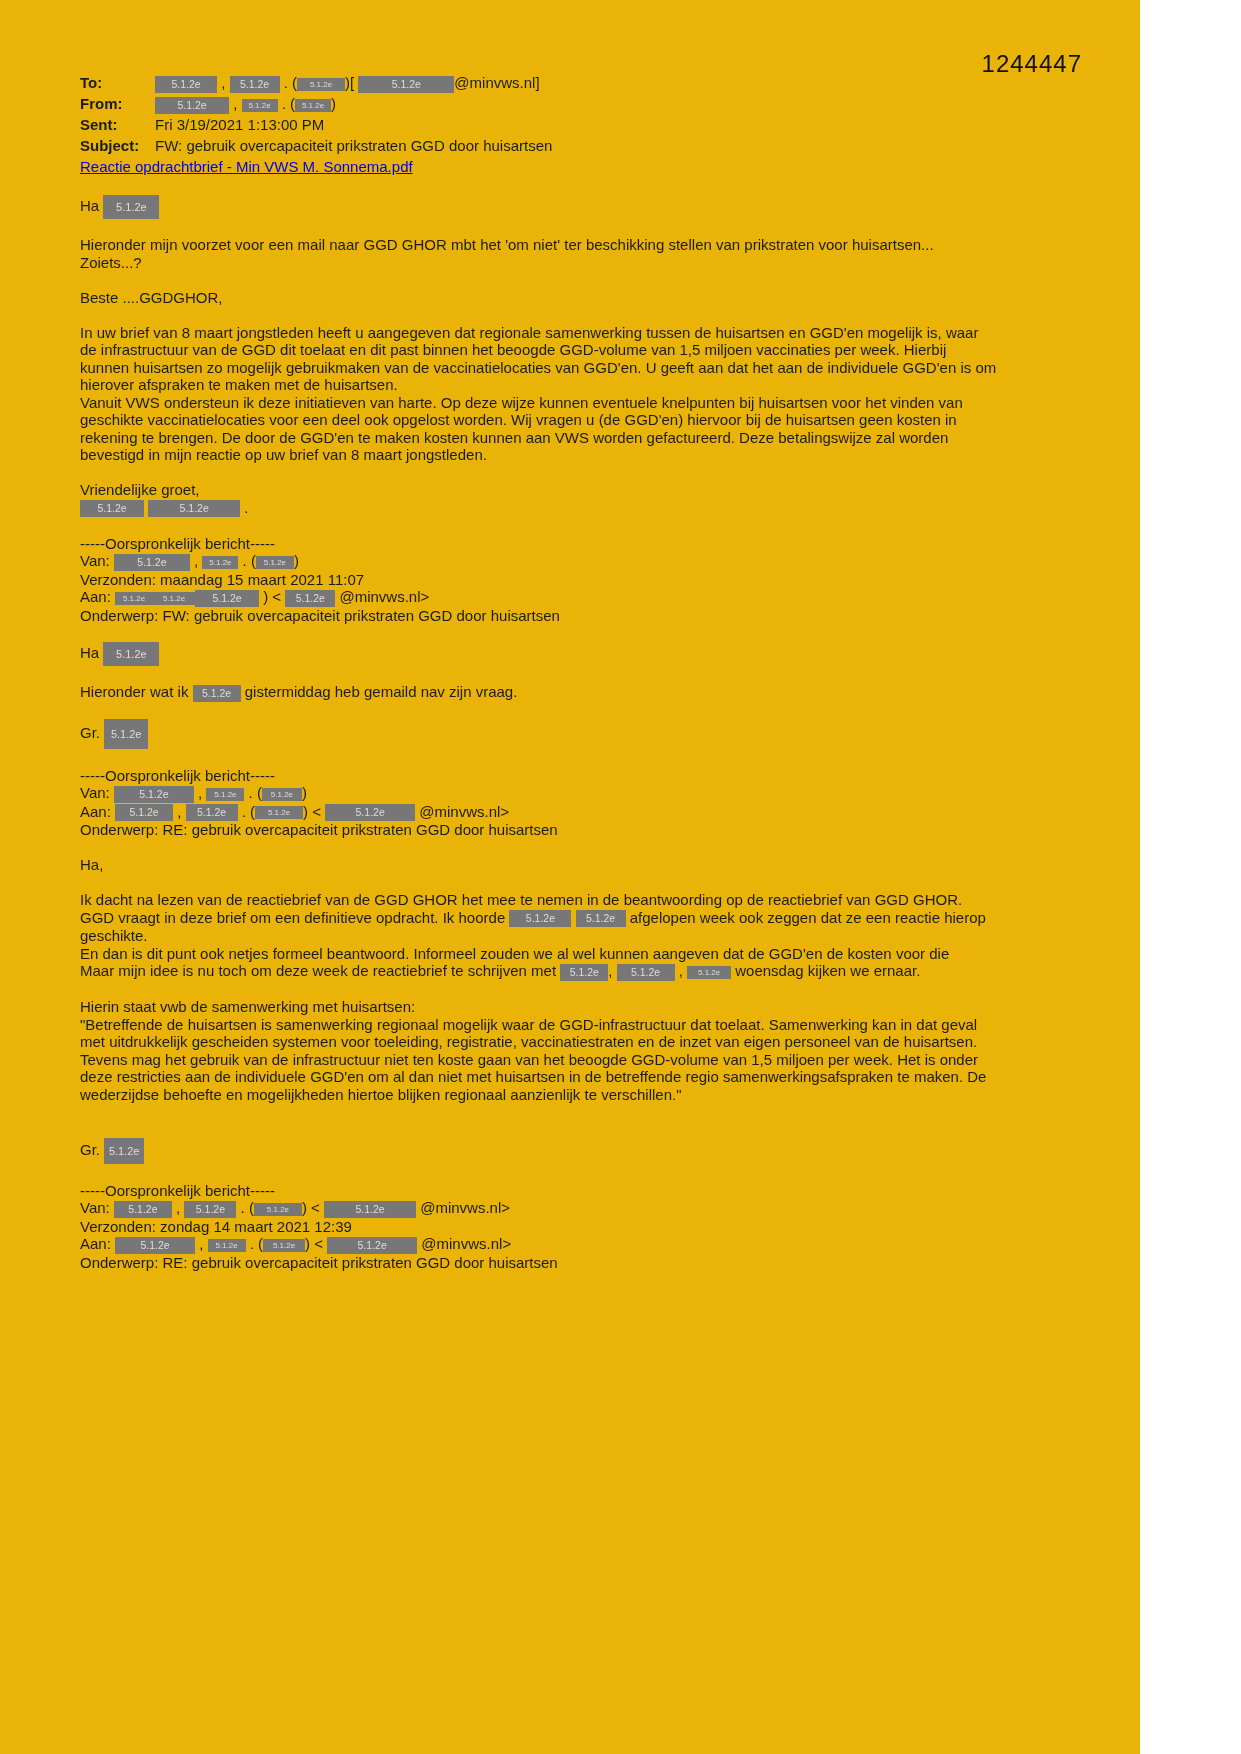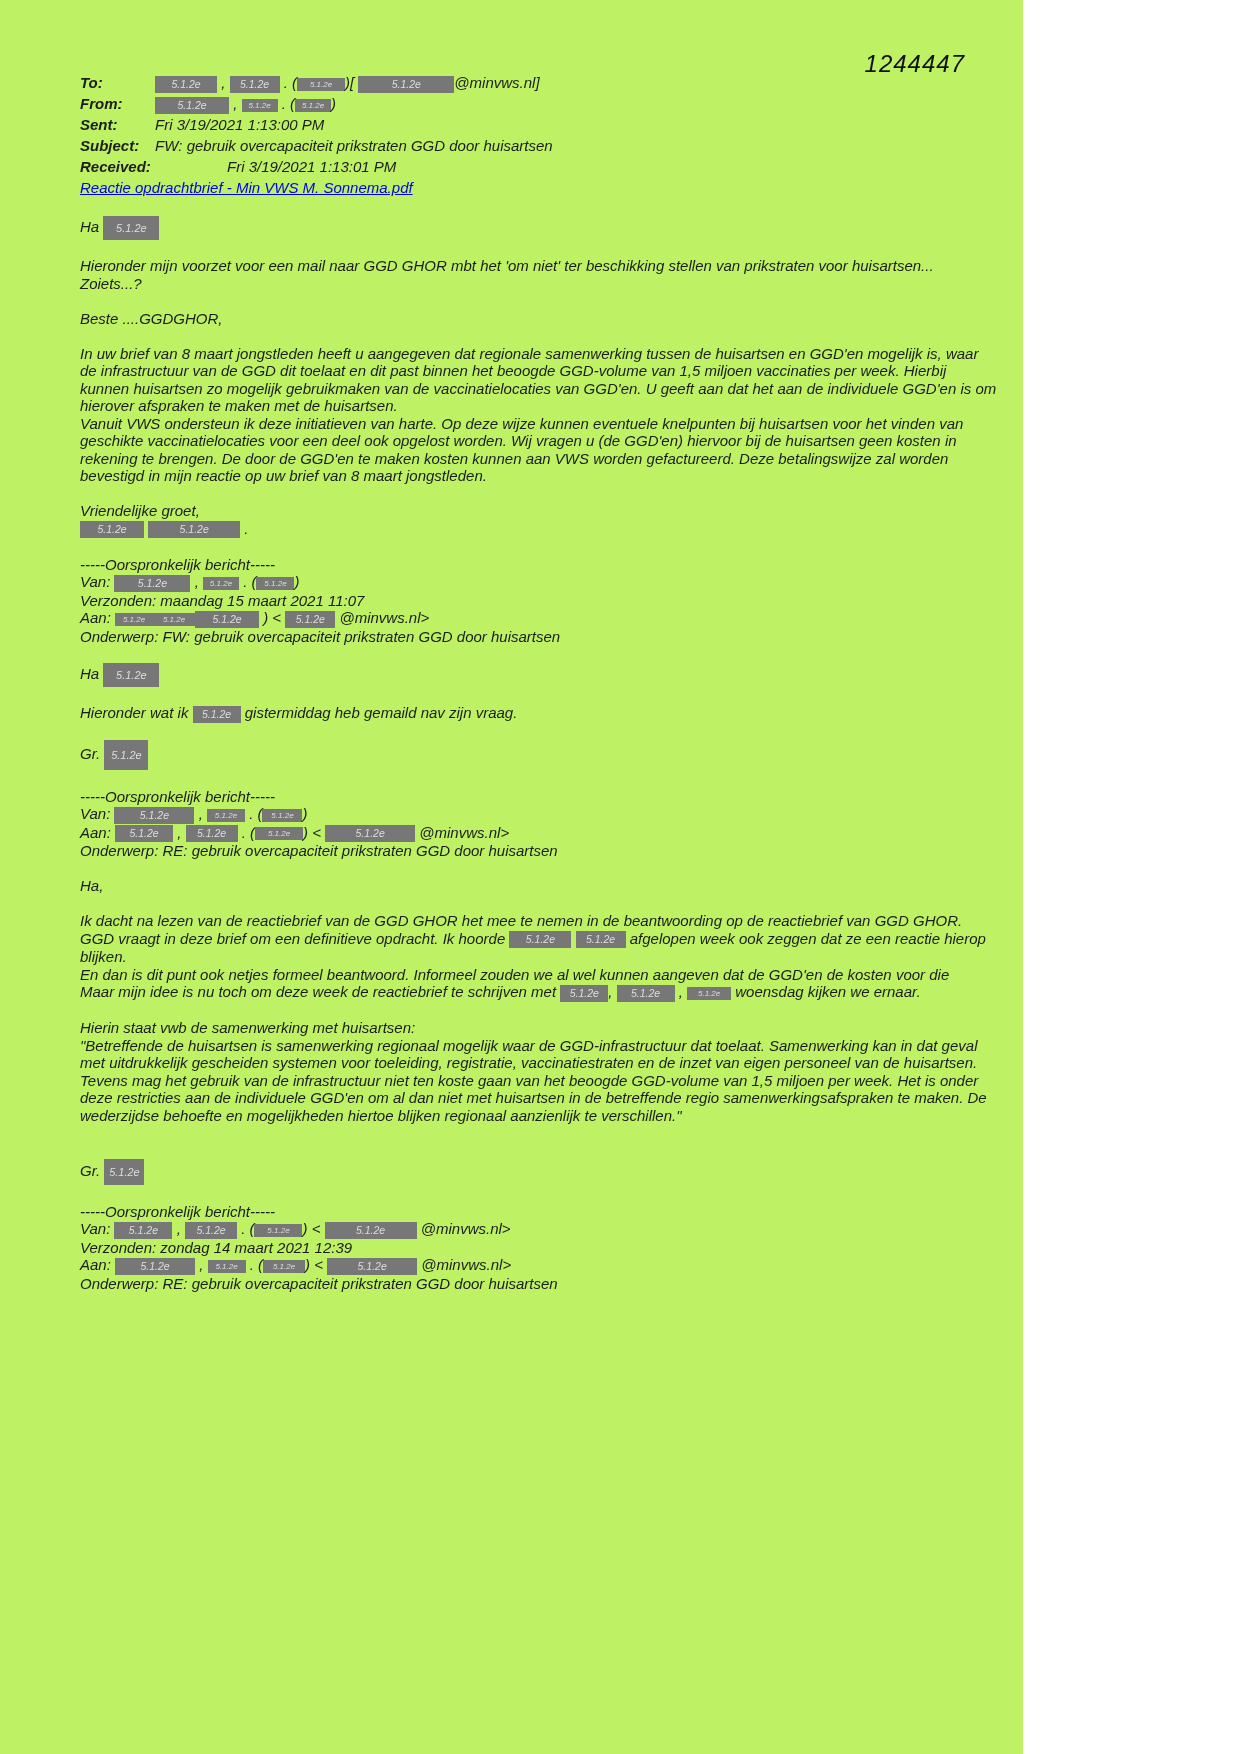--- a/index.html
+++ b/index.html
@@ -1,17 +1,17 @@
 <!DOCTYPE html>
 <html style="--red-bg: #777777; --red-fg: #dedede; --link: #0000ee;"><head>
 <meta charset="utf-8">
 <style>
   html,body{margin:0;padding:0;background:#ffffff;}
   body{font-family:"Liberation Sans", sans-serif; color:#1c1c1c;}
-  .page{position:relative; width:1023px; height:1754px; background:#bef264; overflow:hidden;font-style:italic;}
+  .page{position:relative; width:1140px; height:1754px; background:#eab308; overflow:hidden;}
   .doc-number{position:absolute; top:50px; right:58px; font-size:24px; letter-spacing:1px; color:#111;}
   .content{position:absolute; top:72px; left:80px; width:1110px;}
   .line{font-size:15px; line-height:17.5px; min-height:17.5px; white-space:pre;}
   .blank{height:17.5px;}
   .hdr .line{line-height:21px; min-height:21px;}
   .hdr{}
   .lb{display:inline-block; width:75px; font-weight:bold;}
   .gap{display:inline-block;}
   .tx{}
   .rbox{display:inline-block; background:var(--red-bg,#777); color:var(--red-fg,#ddd);
@@ -25,21 +25,20 @@
 <body>
 
 <div class="page">
   <div class="doc-number">1244447</div>
   <div class="content">
     <div class="hdr" id="email-header">
         <div class="line"><span class="lb">To:</span><span class="rbox rd" style="width: 62px;">5.1.2e</span><span class="tx"> , </span><span class="rbox rd" style="width: 50px;">5.1.2e</span><span class="tx"> . (</span><span class="rbox rs" style="width: 48px;">5.1.2e</span><span class="tx">)[ </span><span class="rbox rd" style="width: 96px;">5.1.2e</span><span class="tx">@minvws.nl]</span></div>
         <div class="line"><span class="lb">From:</span><span class="rbox rd" style="width: 74px;">5.1.2e</span><span class="tx"> , </span><span class="rbox rs" style="width: 36px;">5.1.2e</span><span class="tx"> . (</span><span class="rbox rs" style="width: 36px;">5.1.2e</span><span class="tx">)</span></div>
         <div class="line"><span class="lb">Sent:</span><span class="tx">Fri 3/19/2021 1:13:00 PM</span></div>
         <div class="line"><span class="lb">Subject:</span><span class="tx">FW: gebruik overcapaciteit prikstraten GGD door huisartsen</span></div>
-        <div class="line"><span class="lb">Received:</span><span class="gap" style="width: 72px;"></span><span class="tx">Fri 3/19/2021 1:13:01 PM</span></div>
         <div class="line"><a href="#" class="lk">Reactie opdrachtbrief - Min VWS M. Sonnema.pdf</a></div>
       </div>
     <div id="email-body">
         <div class="blank"></div>
         <div class="line"><span class="tx">Ha </span><span class="rbox rt" style="width: 56px;">5.1.2e</span></div>
         <div class="blank"></div>
         <div class="line"><span class="tx">Hieronder mijn voorzet voor een mail naar GGD GHOR mbt het 'om niet' ter beschikking stellen van prikstraten voor huisartsen...</span></div>
         <div class="line"><span class="tx">Zoiets...?</span></div>
         <div class="blank"></div>
         <div class="line"><span class="tx">Beste ....GGDGHOR,</span></div>
@@ -70,21 +69,21 @@
         <div class="blank"></div>
         <div class="line"><span class="tx">-----Oorspronkelijk bericht-----</span></div>
         <div class="line"><span class="tx">Van: </span><span class="rbox rd" style="width: 80px;">5.1.2e</span><span class="tx"> , </span><span class="rbox rs" style="width: 38px;">5.1.2e</span><span class="tx"> . (</span><span class="rbox rs" style="width: 40px;">5.1.2e</span><span class="tx">)</span></div>
         <div class="line"><span class="tx">Aan: </span><span class="rbox rd" style="width: 58px;">5.1.2e</span><span class="tx"> , </span><span class="rbox rd" style="width: 52px;">5.1.2e</span><span class="tx"> . (</span><span class="rbox rs" style="width: 48px;">5.1.2e</span><span class="tx">) &lt; </span><span class="rbox rd" style="width: 90px;">5.1.2e</span><span class="tx"> @minvws.nl&gt;</span></div>
         <div class="line"><span class="tx">Onderwerp: RE: gebruik overcapaciteit prikstraten GGD door huisartsen</span></div>
         <div class="blank"></div>
         <div class="line"><span class="tx">Ha,</span></div>
         <div class="blank"></div>
         <div class="line"><span class="tx">Ik dacht na lezen van de reactiebrief van de GGD GHOR het mee te nemen in de beantwoording op de reactiebrief van GGD GHOR.</span></div>
         <div class="line"><span class="tx">GGD vraagt in deze brief om een definitieve opdracht. Ik hoorde </span><span class="rbox rd" style="width: 62px;">5.1.2e</span><span class="tx"> </span><span class="rbox rd" style="width: 50px;">5.1.2e</span><span class="tx"> afgelopen week ook zeggen dat ze een reactie hierop</span></div>
-        <div class="line"><span class="tx">blijken.</span></div>
+        <div class="line"><span class="tx">geschikte.</span></div>
         <div class="line"><span class="tx">En dan is dit punt ook netjes formeel beantwoord. Informeel zouden we al wel kunnen aangeven dat de GGD'en de kosten voor die</span></div>
         <div class="line"><span class="tx">Maar mijn idee is nu toch om deze week de reactiebrief te schrijven met </span><span class="rbox rd" style="width: 48px;">5.1.2e</span><span class="tx">, </span><span class="rbox rd" style="width: 58px;">5.1.2e</span><span class="tx"> , </span><span class="rbox rs" style="width: 44px;">5.1.2e</span><span class="tx"> woensdag kijken we ernaar.</span></div>
         <div class="blank"></div>
         <div class="line"><span class="tx">Hierin staat vwb de samenwerking met huisartsen:</span></div>
         <div class="line"><span class="tx">"Betreffende de huisartsen is samenwerking regionaal mogelijk waar de GGD-infrastructuur dat toelaat. Samenwerking kan in dat geval</span></div>
         <div class="line"><span class="tx">met uitdrukkelijk gescheiden systemen voor toeleiding, registratie, vaccinatiestraten en de inzet van eigen personeel van de huisartsen.</span></div>
         <div class="line"><span class="tx">Tevens mag het gebruik van de infrastructuur niet ten koste gaan van het beoogde GGD-volume van 1,5 miljoen per week. Het is onder</span></div>
         <div class="line"><span class="tx">deze restricties aan de individuele GGD'en om al dan niet met huisartsen in de betreffende regio samenwerkingsafspraken te maken. De</span></div>
         <div class="line"><span class="tx">wederzijdse behoefte en mogelijkheden hiertoe blijken regionaal aanzienlijk te verschillen."</span></div>
         <div class="blank"></div>

